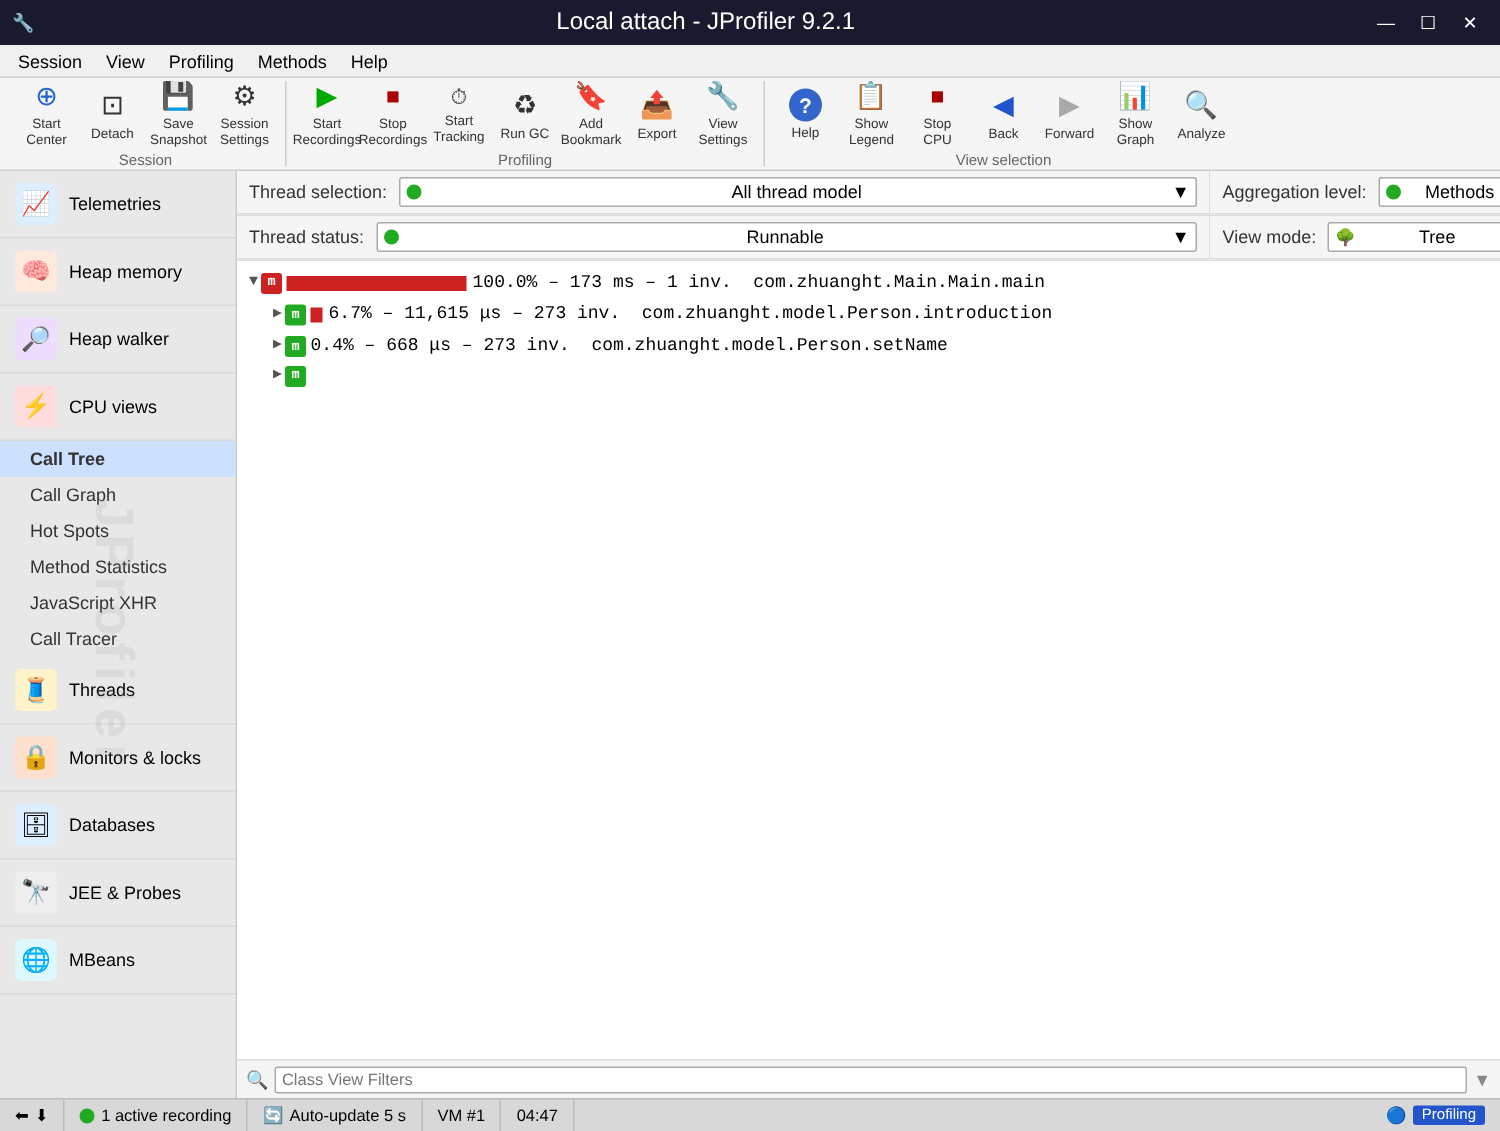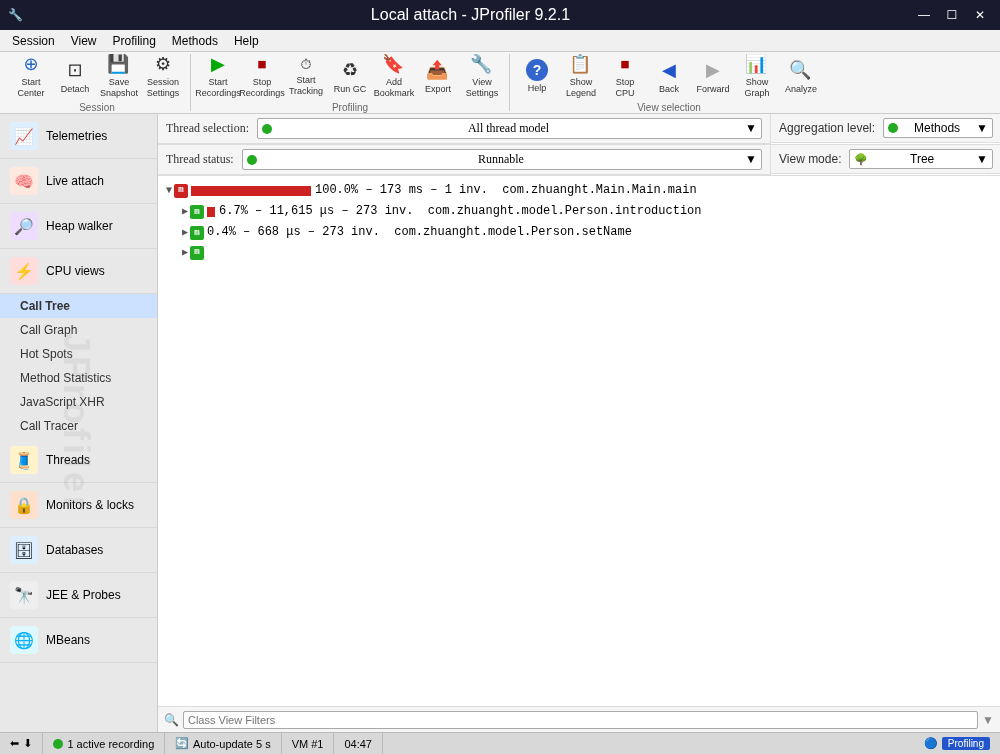--- a/index.html
+++ b/index.html
@@ -200,22 +200,22 @@
       gap: 4px;
       flex: 1;
       justify-content: space-between;
     }
 
     
     .content-header {
       display: flex;
       border-bottom: 1px solid #ddd;
     }
-    .header-left { flex: 1; font-family: Liberation Serif, serif; }
-    .header-right { width: 230px; border-left: 1px solid #ddd; }
+    .header-left { flex: 1; }
+    .header-right { width: 194px; border-left: 1px solid #ddd; }
 
     
     .tree-area {
       flex: 1;
       overflow: auto;
       padding: 4px 0;
       font-size: 12px;
       font-family: 'Courier New', monospace;
     }
     .tree-row {
@@ -409,21 +409,21 @@
   <div class="sidebar">
     <div class="sidebar-watermark">JProfiler</div>
 
     <div class="sidebar-item">
       <div class="sidebar-icon" style="background:#ddeeff;">📈</div>
       <span class="sidebar-label">Telemetries</span>
     </div>
 
     <div class="sidebar-item">
       <div class="sidebar-icon" style="background:#ffe8dd;">🧠</div>
-      <span class="sidebar-label">Live attach</span>
+      <span class="sidebar-label">Heap memory</span>
     </div>
 
     <div class="sidebar-item">
       <div class="sidebar-icon" style="background:#eeddff;">🔎</div>
       <span class="sidebar-label">Heap walker</span>
     </div>
 
     <div class="sidebar-item">
       <div class="sidebar-icon" style="background:#ffdddd;">⚡</div>
       <span class="sidebar-label">CPU views</span>

